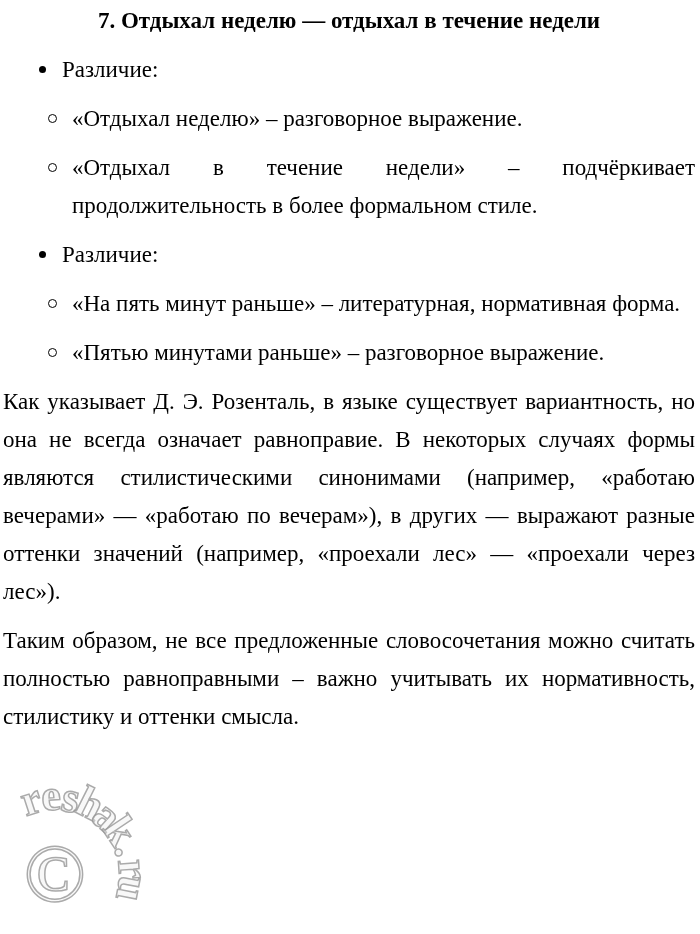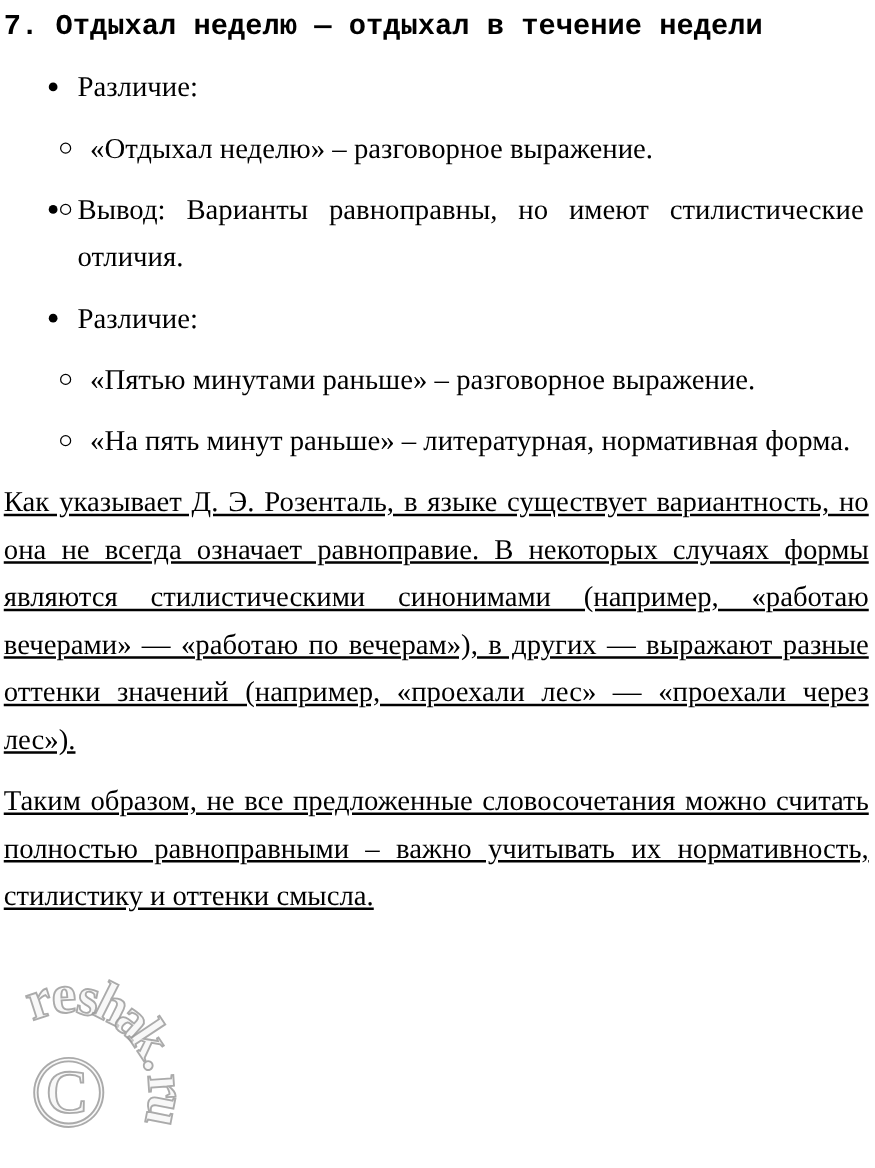--- a/index.html
+++ b/index.html
@@ -23,31 +23,31 @@
     -webkit-text-stroke: 1.5px rgba(150,150,150,0.8);
     text-shadow: 0 0 0 rgba(150,150,150,0.1);
   }
   .wm-letter { font-size: 44px; font-weight: bold; }
   .wm-copy { font-size: 82px; transform: translate(-50%,-50%); }
 
   .content { position: relative; z-index: 1; padding: 2px 5px 0 3px; }
   .content > * { margin: 11px 0; }
   .content > :first-child { margin-top: 0; }
 
-  .head { font-weight: bold; text-align: left; font-family: Liberation Mono, monospace; }
+  .head { font-weight: bold; text-align: center; }
 
   .li { position: relative; text-align: justify; }
   .li1 { padding-left: 59px; padding-right: 4px; }
   .li2 { padding-left: 69px; }
   .mark { position: absolute; display: block; }
   .dot  { left: 36px; top: 15px; width: 7px; height: 7px; background: #000; border-radius: 50%; }
   .ring { left: 45px; top: 14px; width: 9px; height: 9px; border: 1.5px solid #000; border-radius: 50%; background: transparent; }
   .lbl { font-weight: normal; }
 
-  .para { text-align: justify; text-decoration: underline; }
+  .para { text-align: justify; }
 </style>
 </head>
 <body>
 
 <div class="page">
 
   <div class="watermark">
       <span class="wm-letter" style="left: 30.8967px; top: 799.818px; transform: translate(-50%, -50%) rotate(-18deg);">r</span>
       <span class="wm-letter" style="left: 50.7479px; top: 796.116px; transform: translate(-50%, -50%) rotate(-3.125deg);">e</span>
       <span class="wm-letter" style="left: 70.8841px; top: 797.634px; transform: translate(-50%, -50%) rotate(11.75deg);">s</span>
@@ -66,38 +66,35 @@
 
     <div class="li li1">
       <span class="mark dot"></span><b class="lbl">Различие</b><span>:</span>
     </div>
 
     <div class="li li2">
       <span class="mark ring"></span><span>«Отдыхал неделю» – разговорное выражение.</span>
     </div>
 
     <div class="li li2">
-      <span class="mark ring"></span>
+      <span class="mark ring"></span><span>«Отдыхал в течение недели» – подчёркивает продолжительность в более формальном стиле.</span>
     </div>
 
-    <div class="li li1">
-      <span class="mark dot"></span><b class="lbl">Вывод</b><span>: Варианты равноправны, но имеют стилистические отличия.</span>
-    </div>
 
 
     <div class="li li1">
       <span class="mark dot"></span><b class="lbl">Различие</b><span>:</span>
     </div>
 
     <div class="li li2">
-      <span class="mark ring"></span><span>«Пятью минутами раньше» – разговорное выражение.</span>
+      <span class="mark ring"></span><span>«На пять минут раньше» – литературная, нормативная форма.</span>
     </div>
 
     <div class="li li2">
-      <span class="mark ring"></span><span>«На пять минут раньше» – литературная, нормативная форма.</span>
+      <span class="mark ring"></span><span>«Пятью минутами раньше» – разговорное выражение.</span>
     </div>
 
 
 
     <p class="para">Как указывает Д. Э. Розенталь, в языке существует вариантность, но она не всегда означает равноправие. В некоторых случаях формы являются стилистическими синонимами (например, «работаю вечерами» — «работаю по вечерам»), в других — выражают разные оттенки значений (например, «проехали лес» — «проехали через лес»).</p>
 
     <p class="para">Таким образом, не все предложенные словосочетания можно считать полностью равноправными – важно учитывать их нормативность, стилистику и оттенки смысла.</p>
 
   </div>
 </div>

